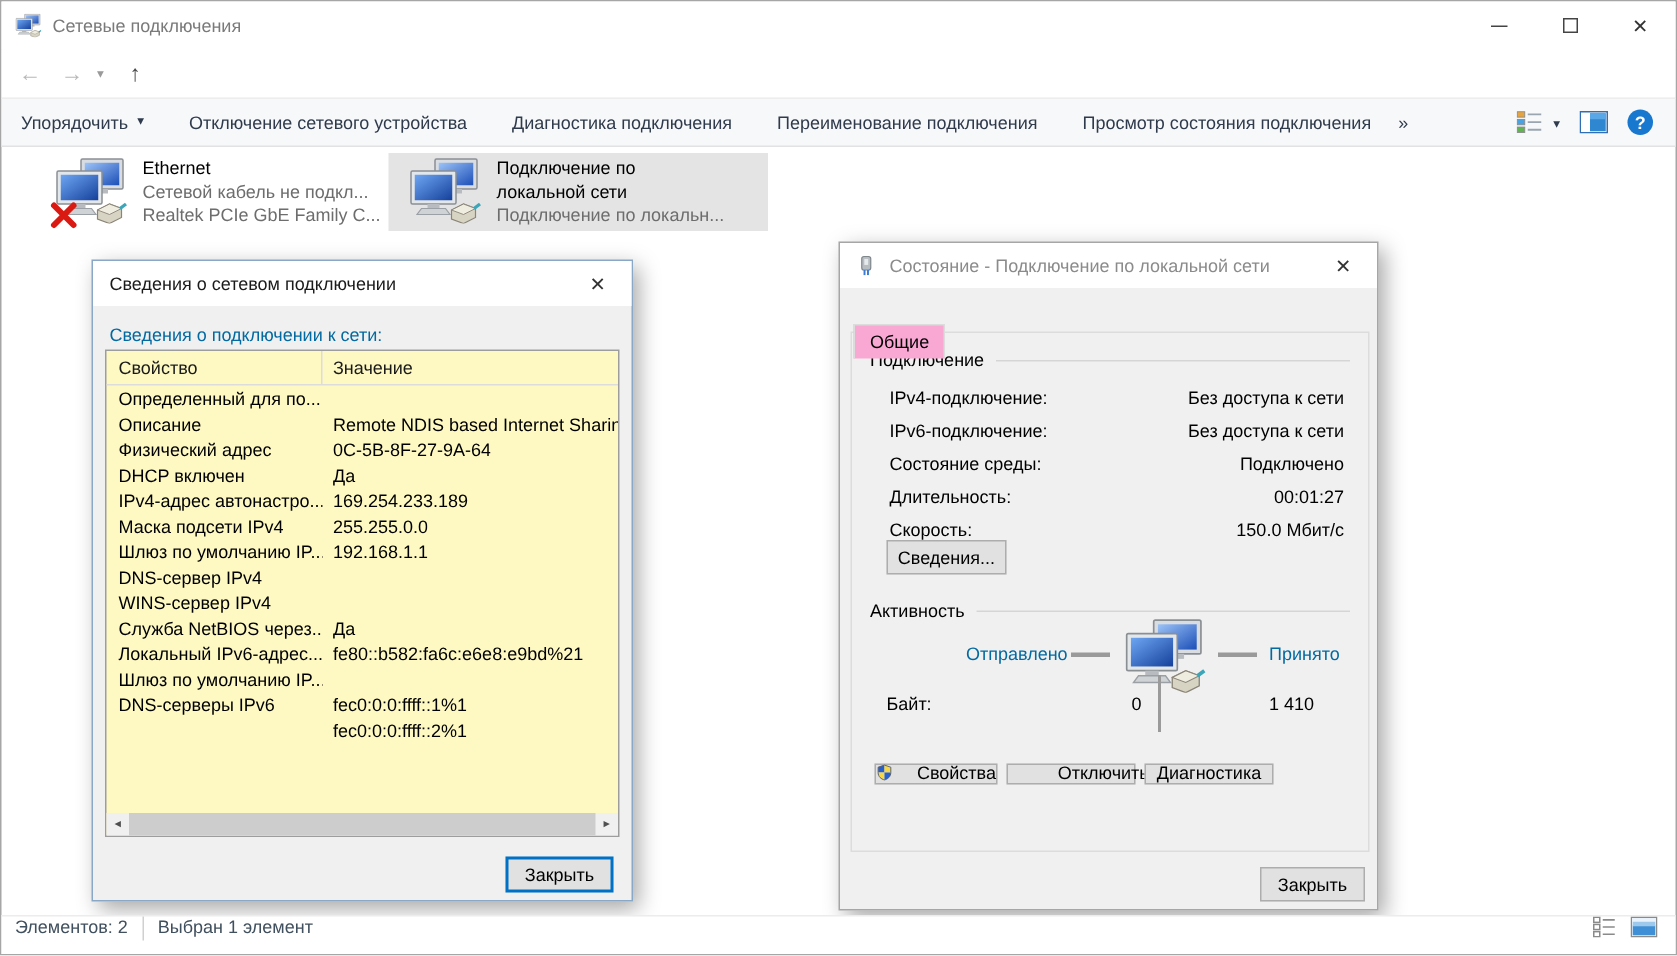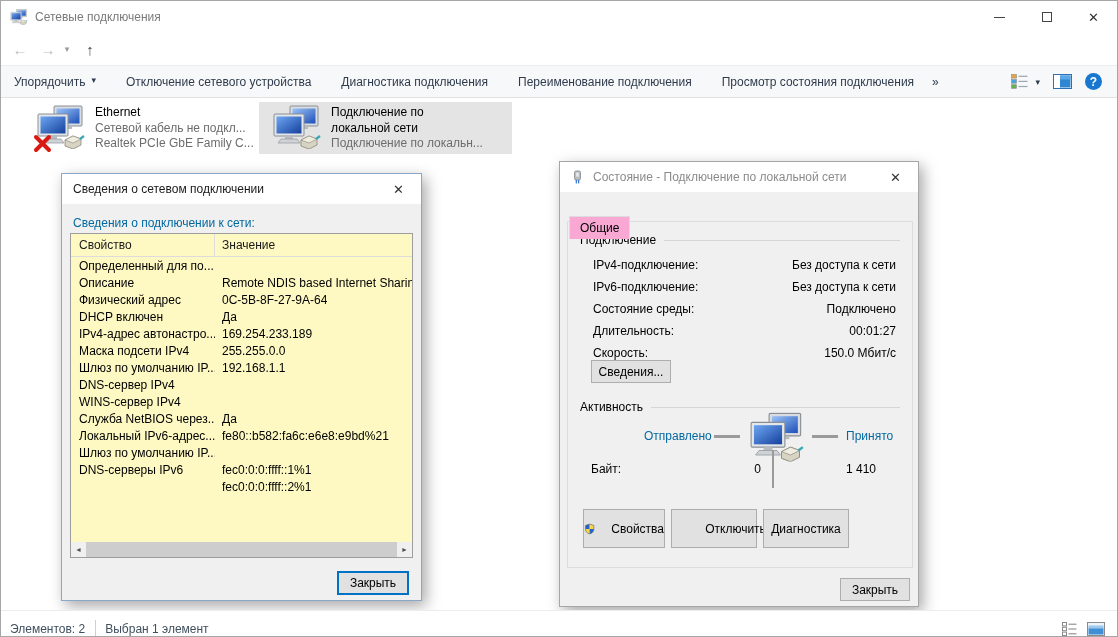--- a/index.html
+++ b/index.html
@@ -98,28 +98,28 @@
   .sd-label{color:#000;}
   .sd-value{color:#000;}
   #sd-details-btn{position:absolute;left:23px;top:138px;width:80px;height:23px;}
   .act-label{position:absolute;color:#0369a1;text-align:right;}
   .act-dash{position:absolute;height:3px;background:#9a9a9a;width:26px;}
   .act-icon{position:absolute;left:182px;top:190px;}
   .byte-label{position:absolute;left:23px;top:240px;}
   .byte-sent{position:absolute;right:151px;top:240px;}
   .byte-divider{position:absolute;left:204px;top:228px;width:2px;height:38px;background:#9a9a9a;}
   .byte-recv{position:absolute;right:36px;top:240px;}
-  .sd-btnrow .btn{position:absolute;top:287px;height:39px;gap:16px;}
+  .sd-btnrow .btn{position:absolute;top:287px;height:14px;gap:16px;align-items:flex-end;}
   #btn-props{left:15px;width:82px;}
   #btn-disable{left:103px;width:86px;padding-left:27px;}
   #btn-diag{left:195px;width:86px;}
   #status-close{position:absolute;right:8px;bottom:5px;width:70px;height:23px;}
 
   
-  .statusbar{position:absolute;left:0;right:0;bottom:0;height:25px;background:#fff;border-top:1px solid #ececec;display:flex;align-items:flex-end;color:#41505e;}
+  .statusbar{position:absolute;left:0;right:0;bottom:0;height:25px;background:#fff;border-top:1px solid #ececec;display:flex;align-items:flex-start;color:#41505e;}
   .sb-item{margin-left:9px;white-space:nowrap;}
   .sb-div{width:1px;height:16px;background:#d0d0d0;margin-left:10px;}
   .sb-right{margin-left:auto;display:flex;align-items:center;gap:10px;margin-right:12px;}
 </style>
 </head>
 <body>
 
 <svg width="0" height="0" style="position:absolute" aria-hidden="true">
   <defs>
     <linearGradient id="scr1" x1="0" y1="0" x2="1" y2="1">

